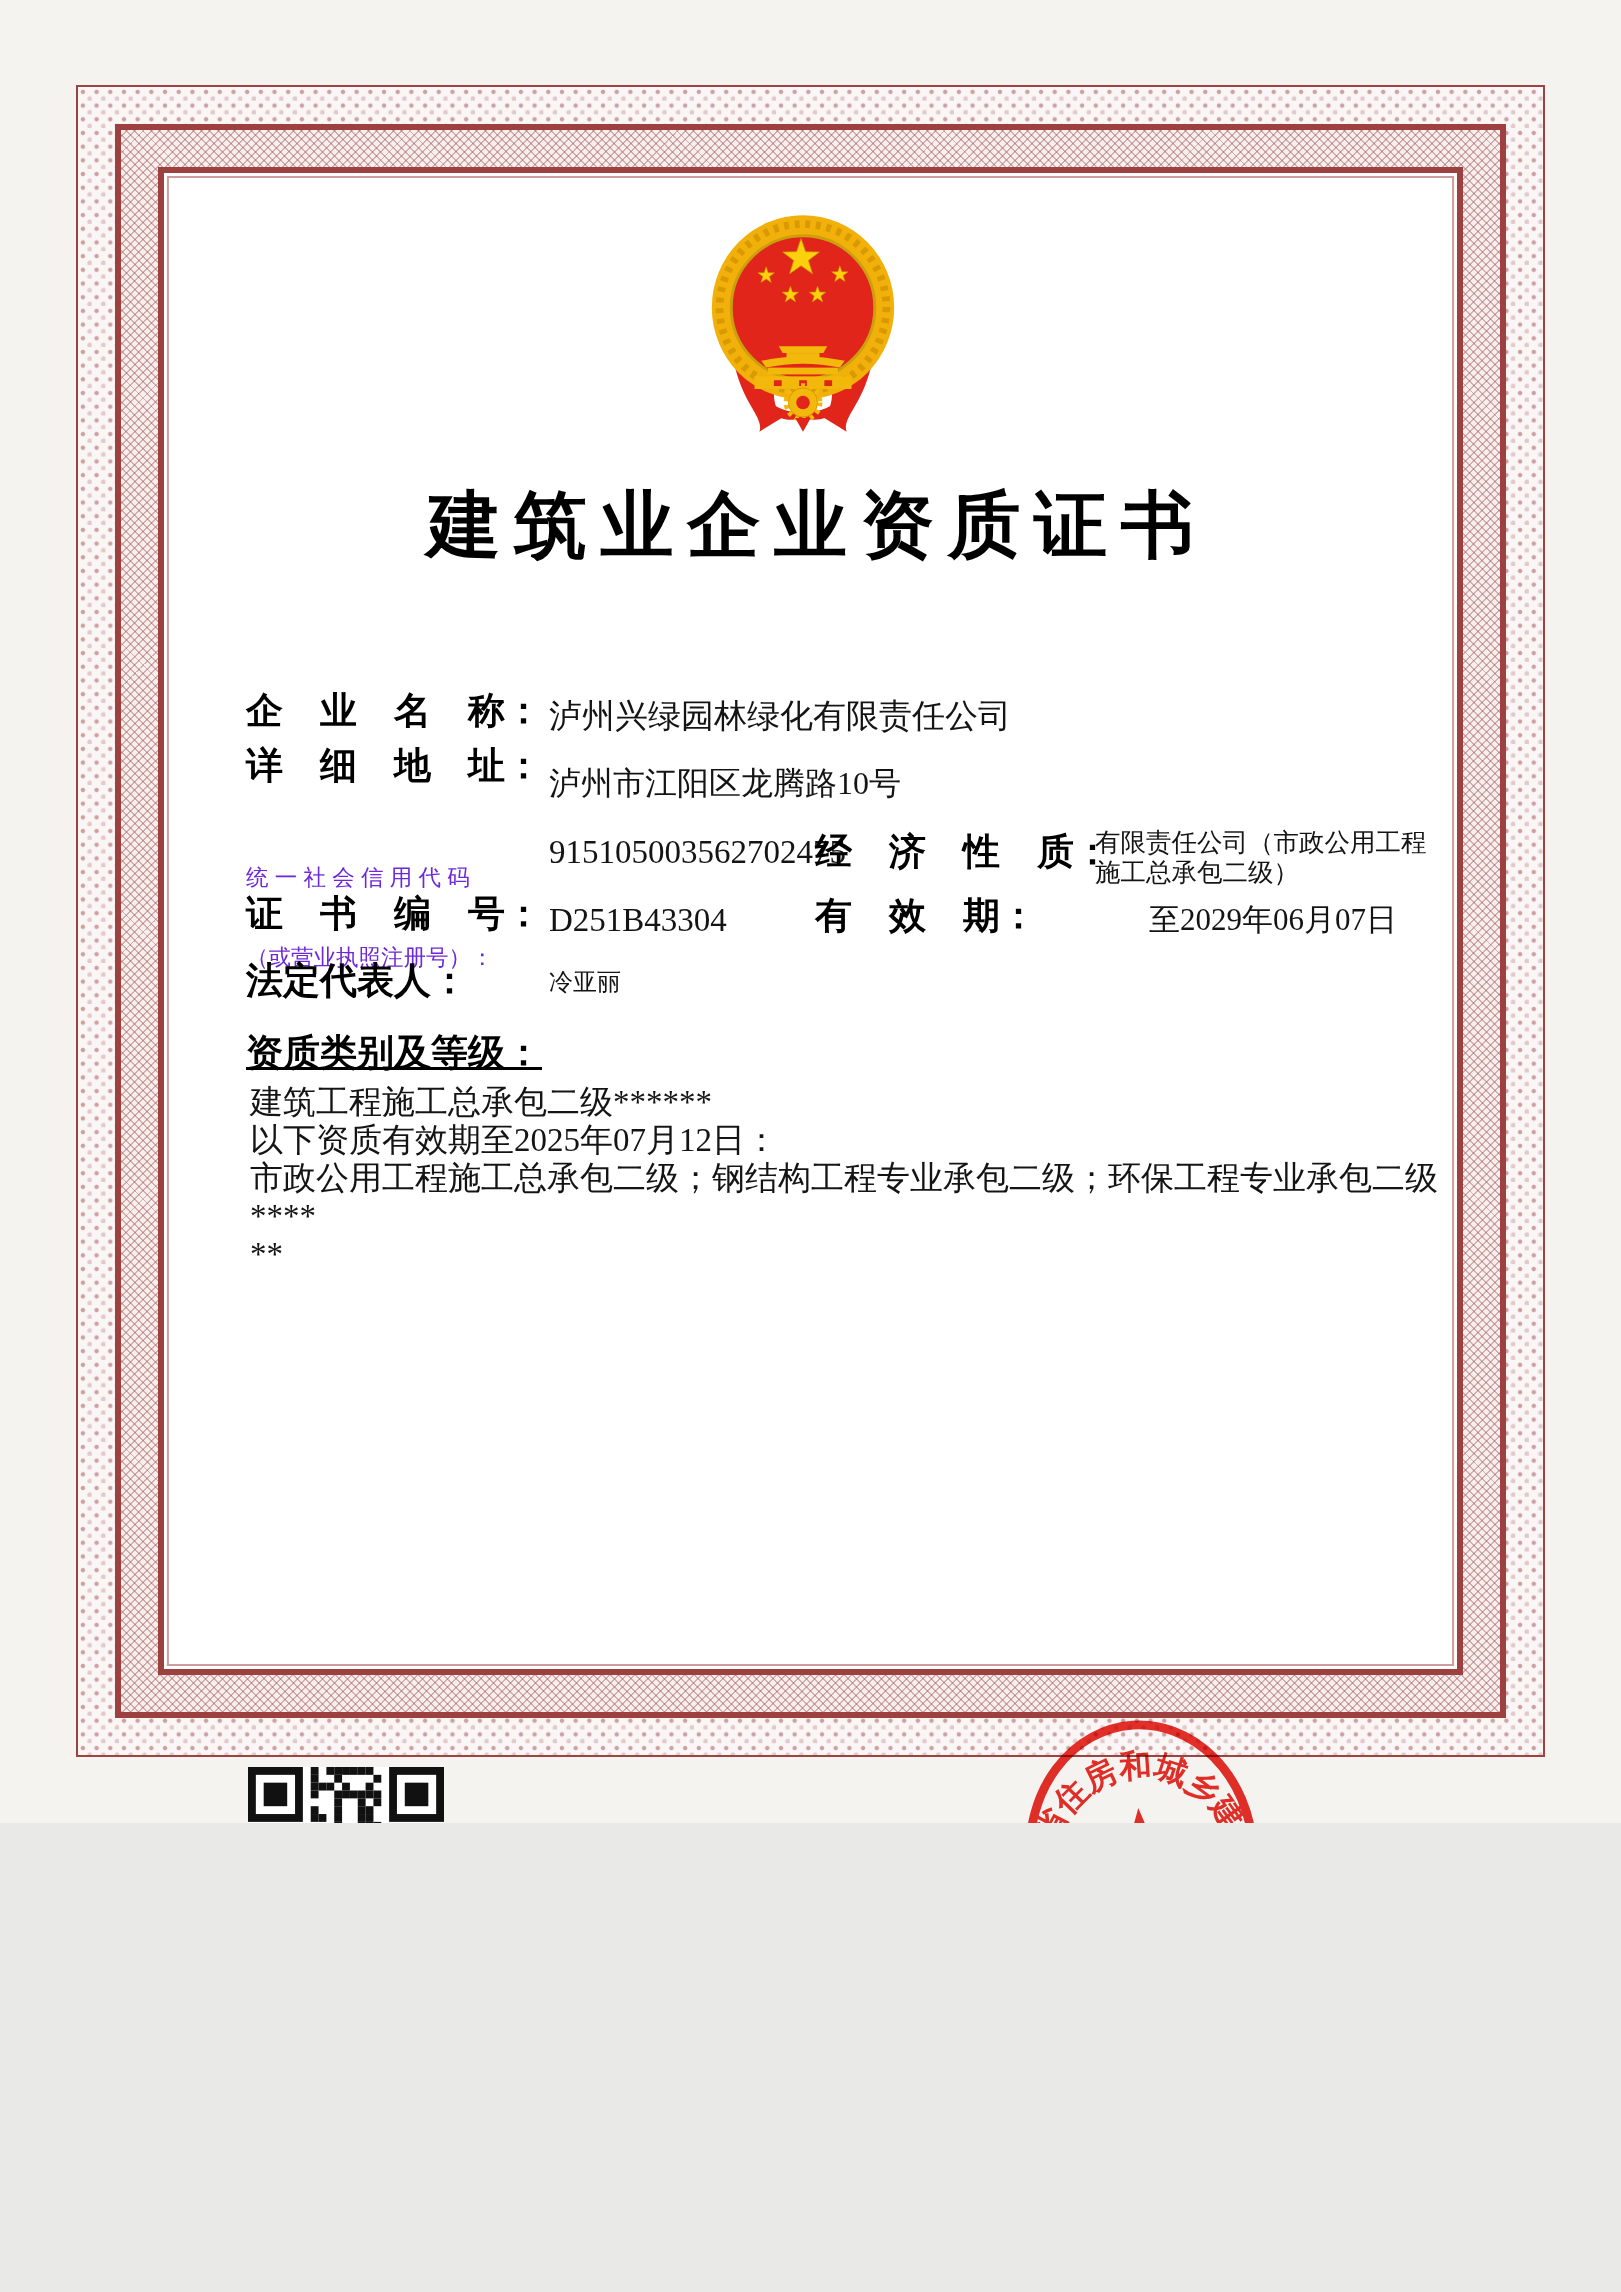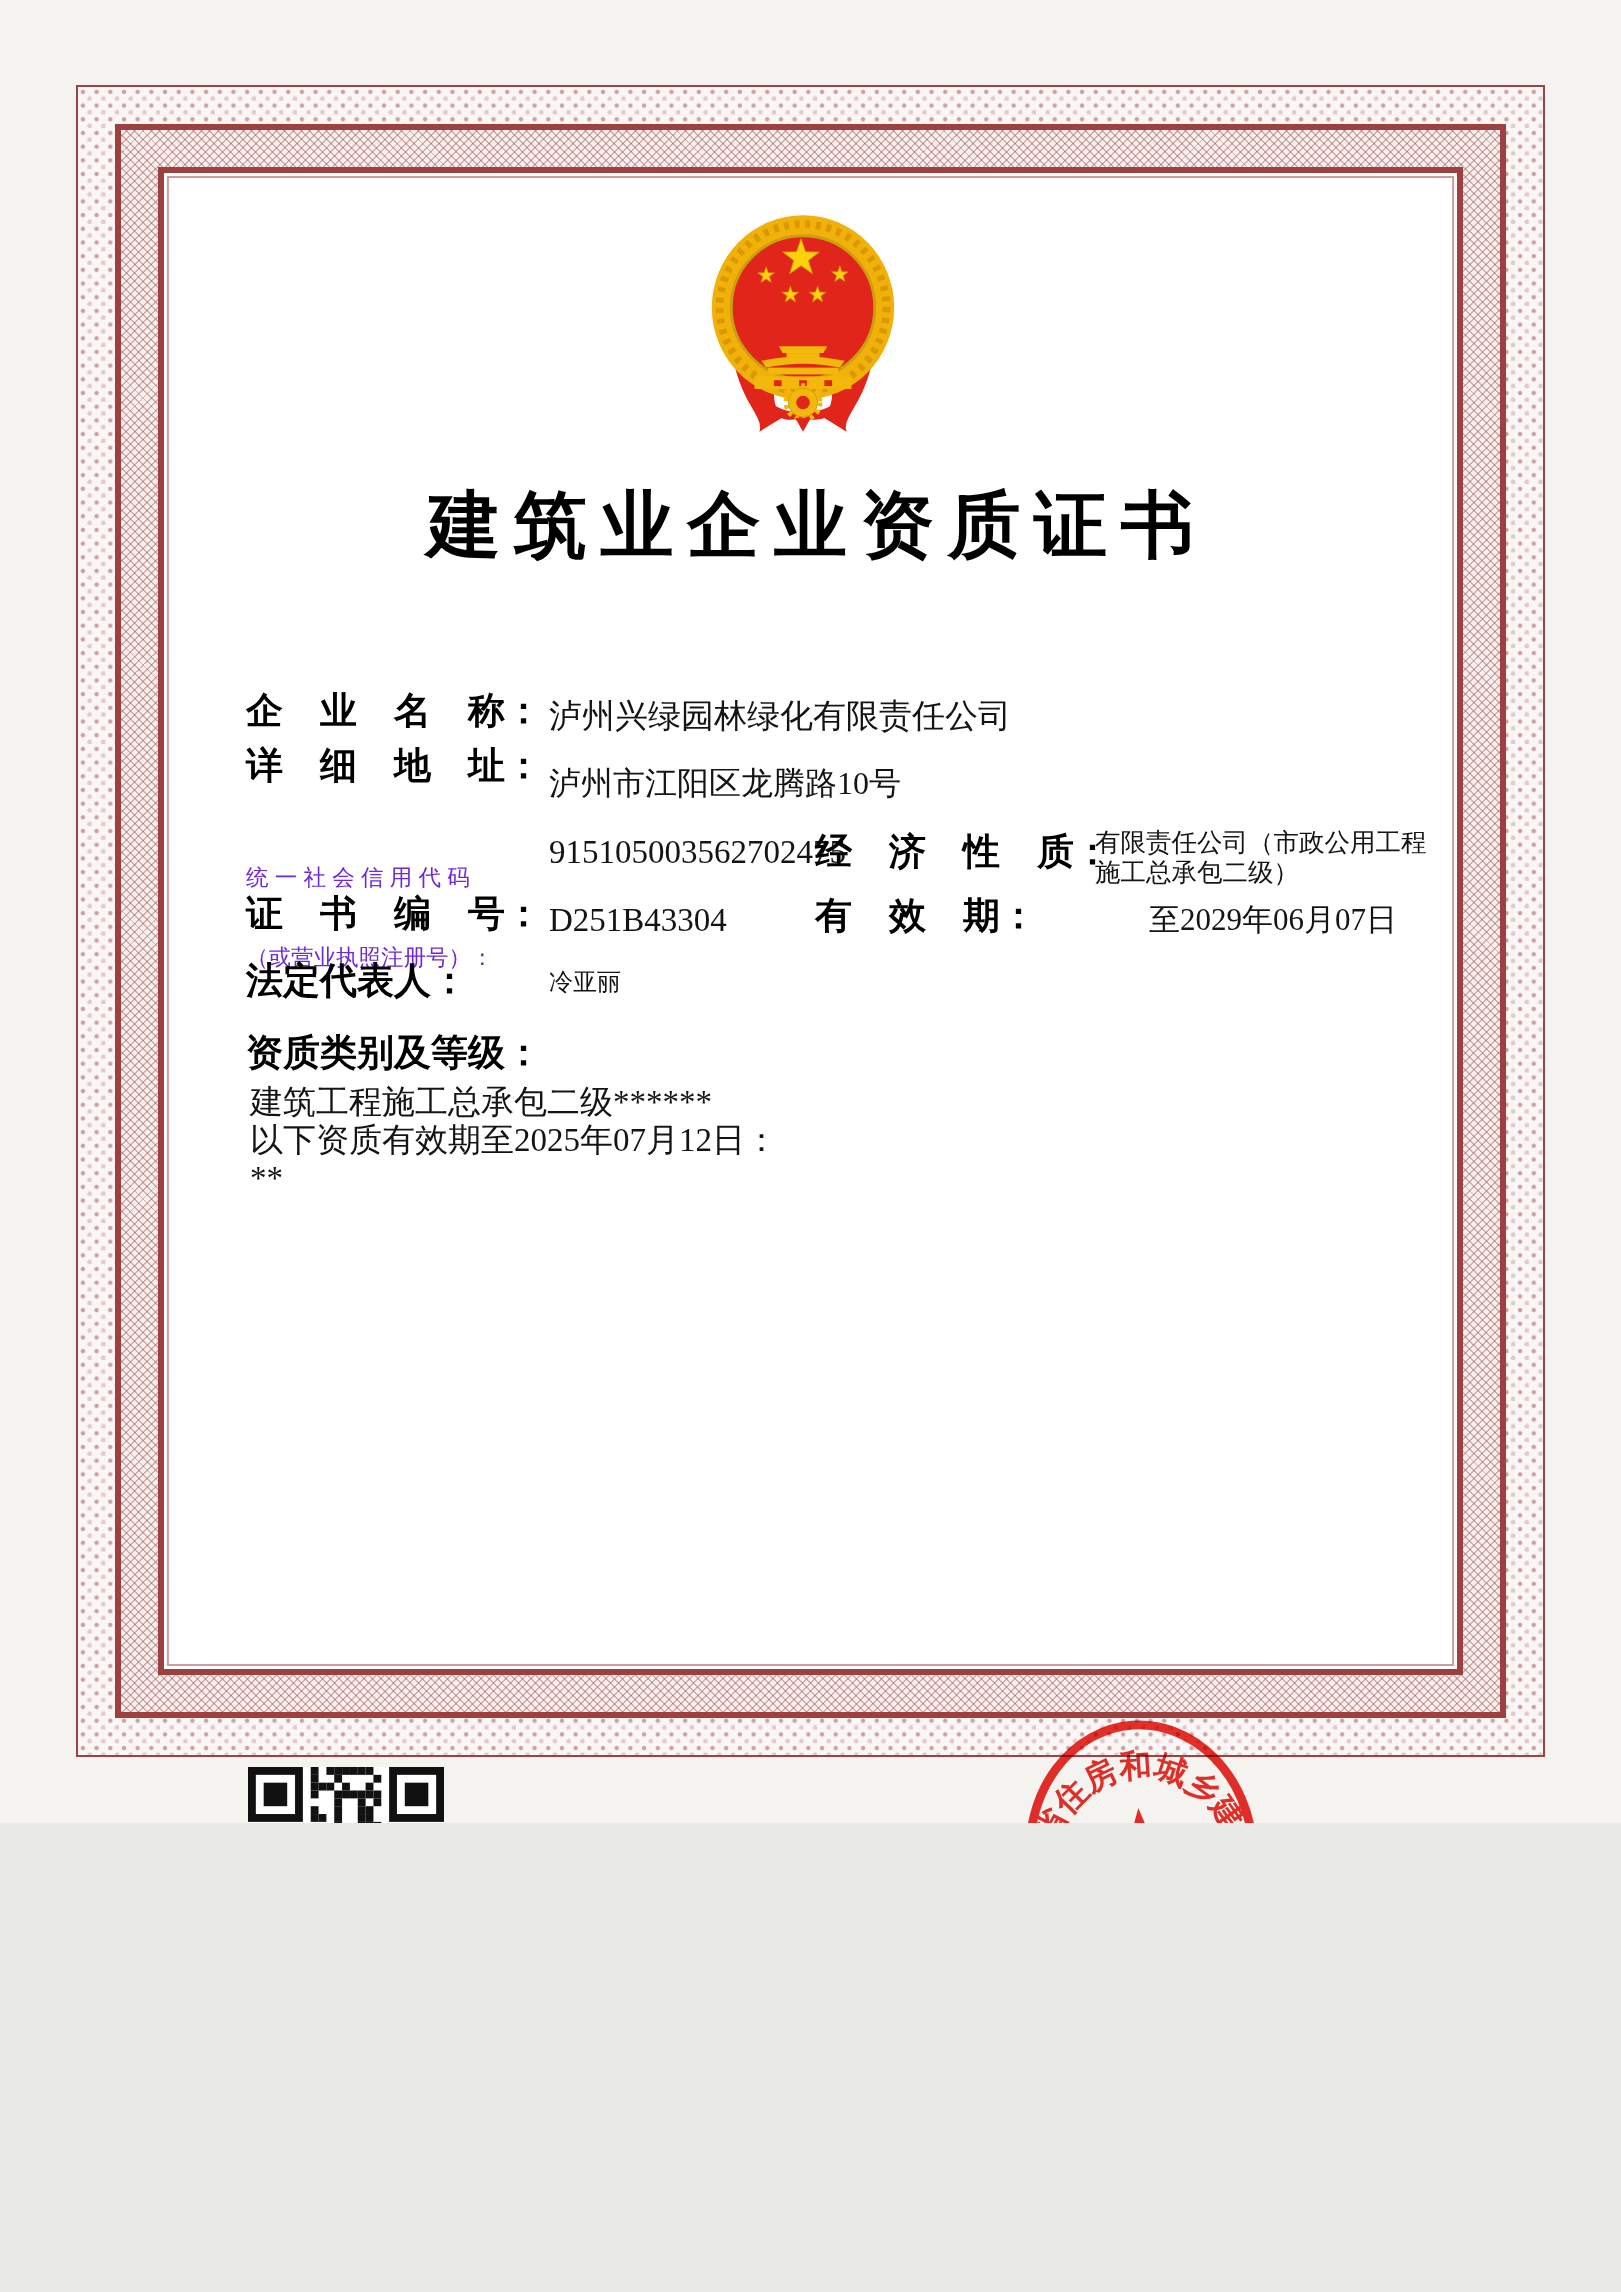--- a/index.html
+++ b/index.html
@@ -120,24 +120,25 @@
 
           <div class="abs flabel" style="left:82px;top:721px;">证　书　编　号：</div>
           <div class="abs fvalue" style="left:385px;top:729px;">D251B43304</div>
 
           <div class="abs flabel" style="left:651px;top:723px;">有　效　期：</div>
           <div class="abs fvalue" style="left:985px;top:729px;font-size:31px;">至2029年06月07日</div>
 
           <div class="abs flabel" style="left:82px;top:788px;">法定代表人：</div>
           <div class="abs fvalue" style="left:385px;top:796px;font-size:24px;">冷亚丽</div>
 
-          <div class="abs section-heading" style="left:82px;top:855px;">资质类别及等级：</div>
+          <div class="abs section-heading" style="left:82px;top:855px;text-decoration:underline;">资质类别及等级：</div>
           <div class="abs qual" style="left:86px;top:910px;">
             <div>建筑工程施工总承包二级******</div>
             <div>以下资质有效期至2025年07月12日：</div>
+            <div>市政公用工程施工总承包二级；钢结构工程专业承包二级；环保工程专业承包二级****</div>
             <div>**</div>
           </div>
 
           <div class="abs qr" style="left:84px;top:1594px;"><svg width="196" height="196" viewBox="0 0 200 200">
                 <rect width="200" height="200" fill="#fff"></rect>
                 <rect x="64" y="0" width="8" height="8" fill="#111"></rect>
                 <rect x="80" y="0" width="8" height="8" fill="#111"></rect>
                 <rect x="88" y="0" width="8" height="8" fill="#111"></rect>
                 <rect x="96" y="0" width="8" height="8" fill="#111"></rect>
                 <rect x="104" y="0" width="8" height="8" fill="#111"></rect>

